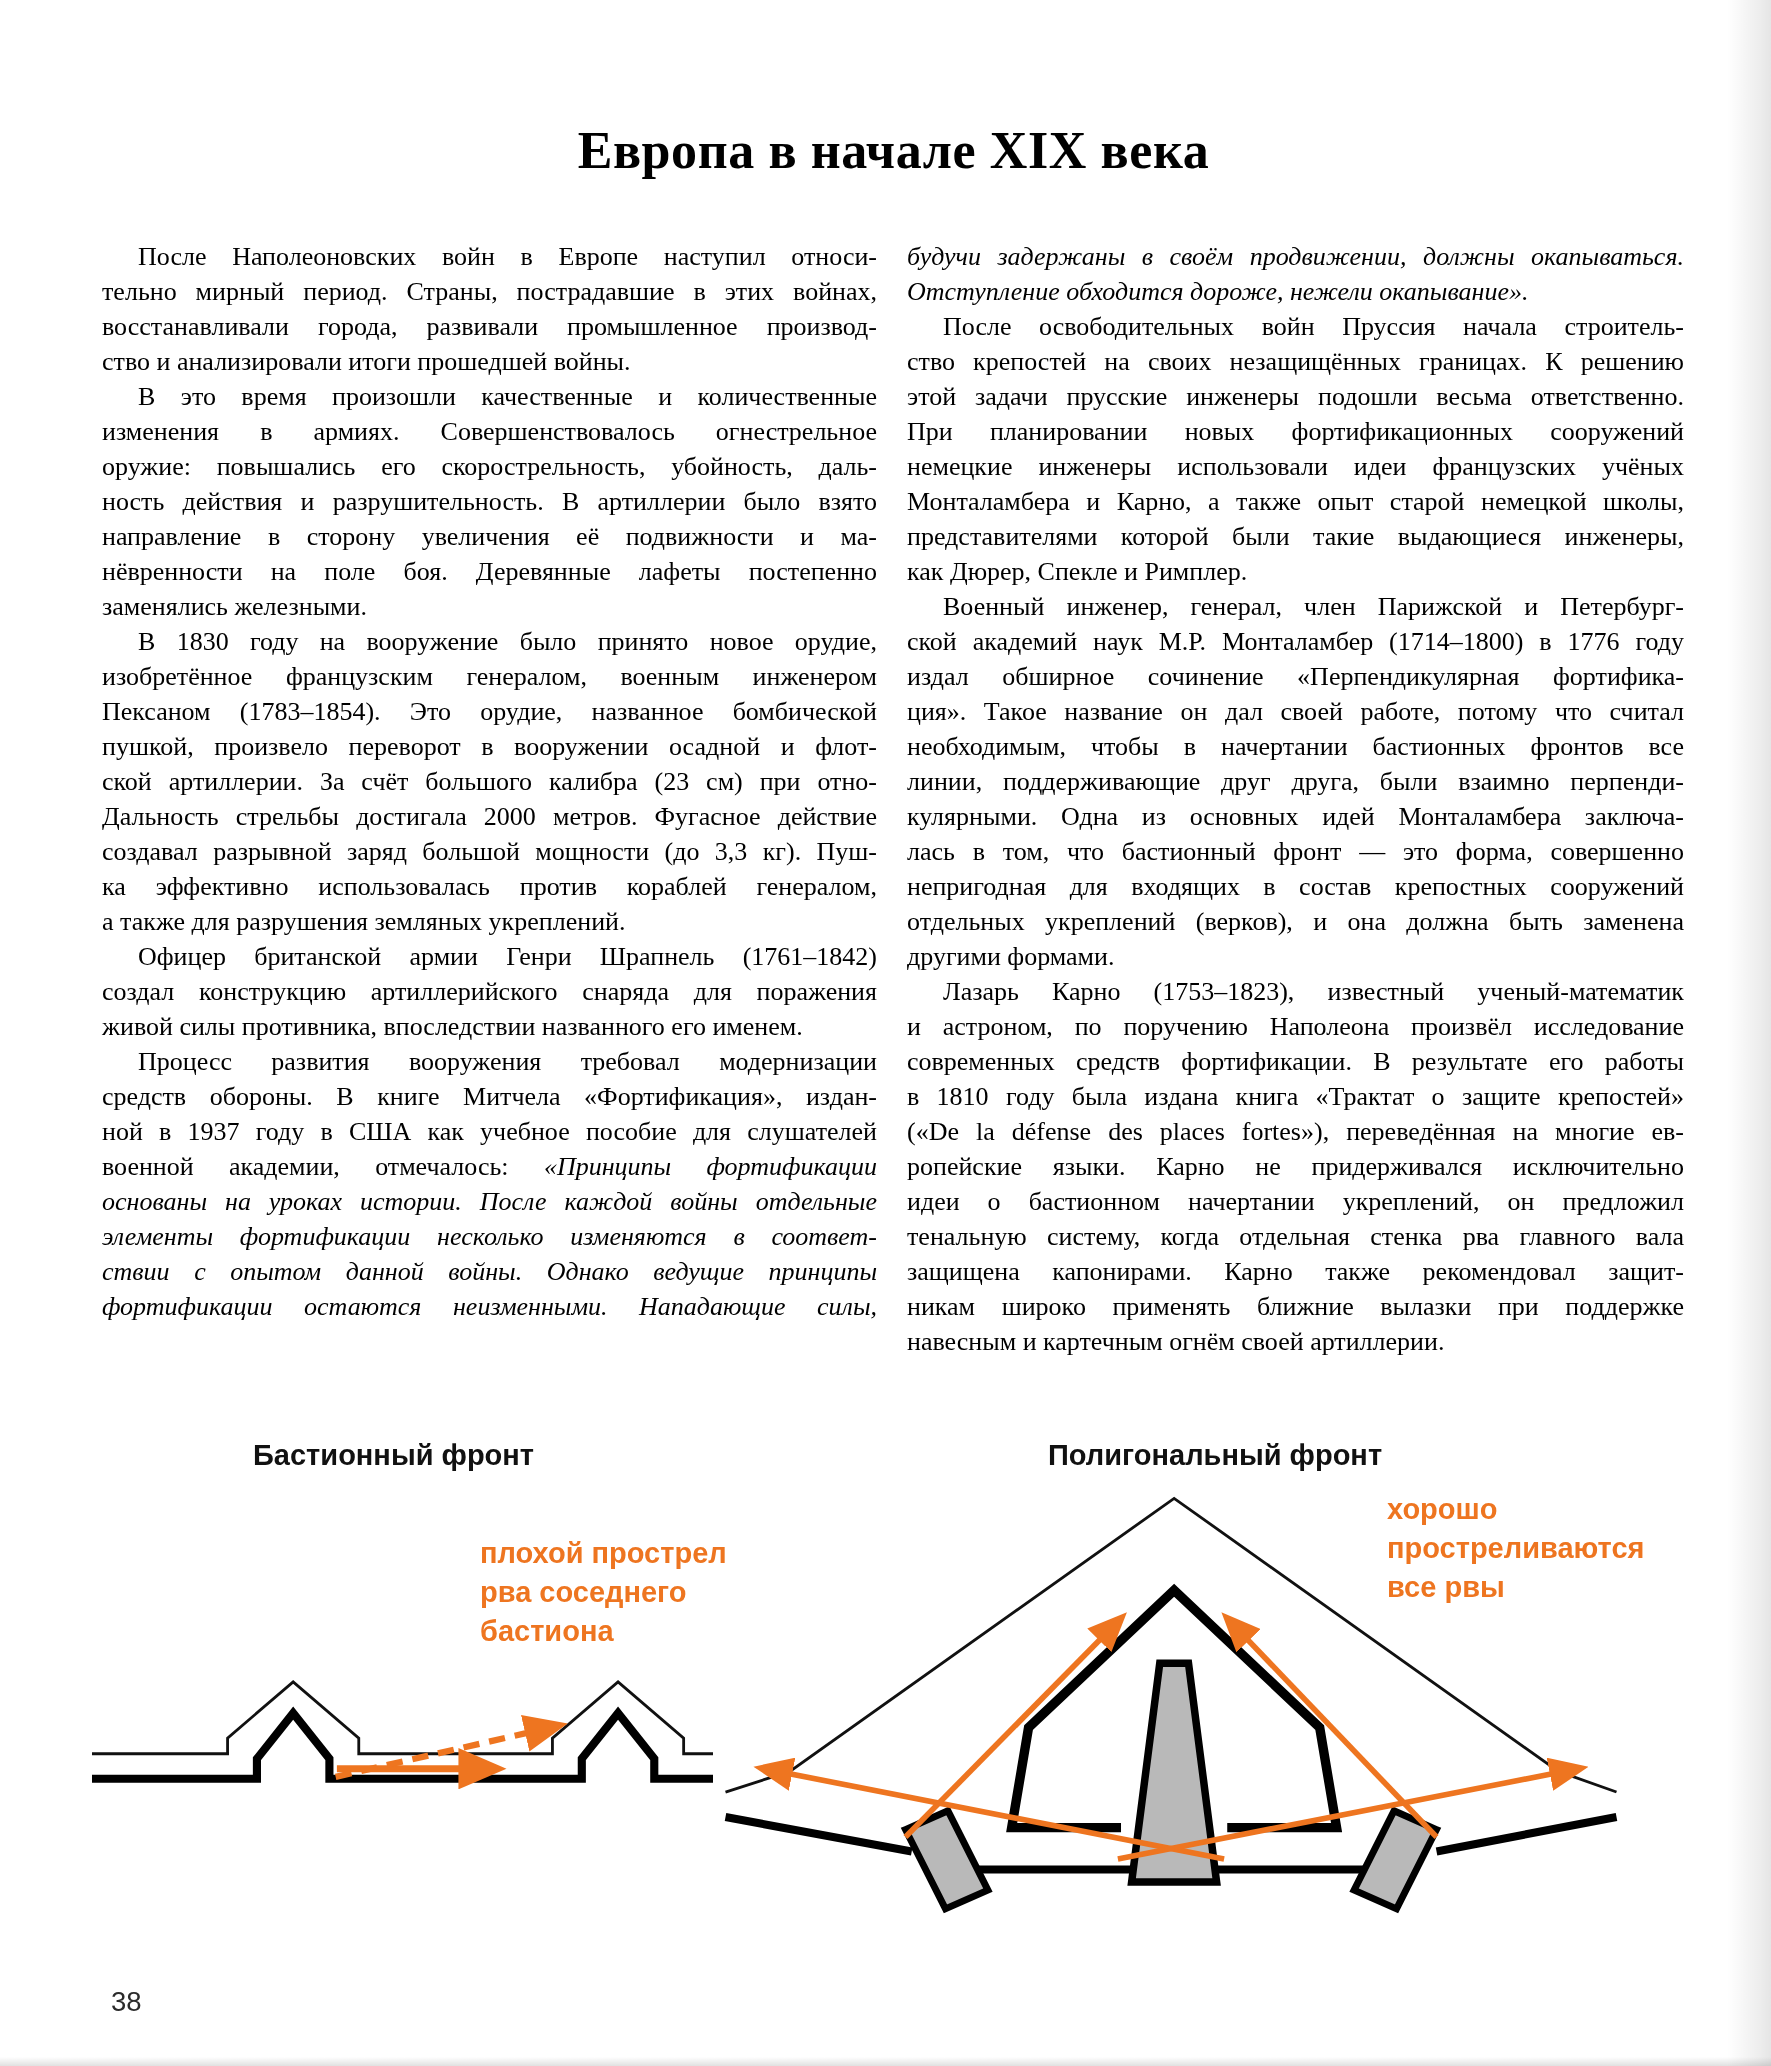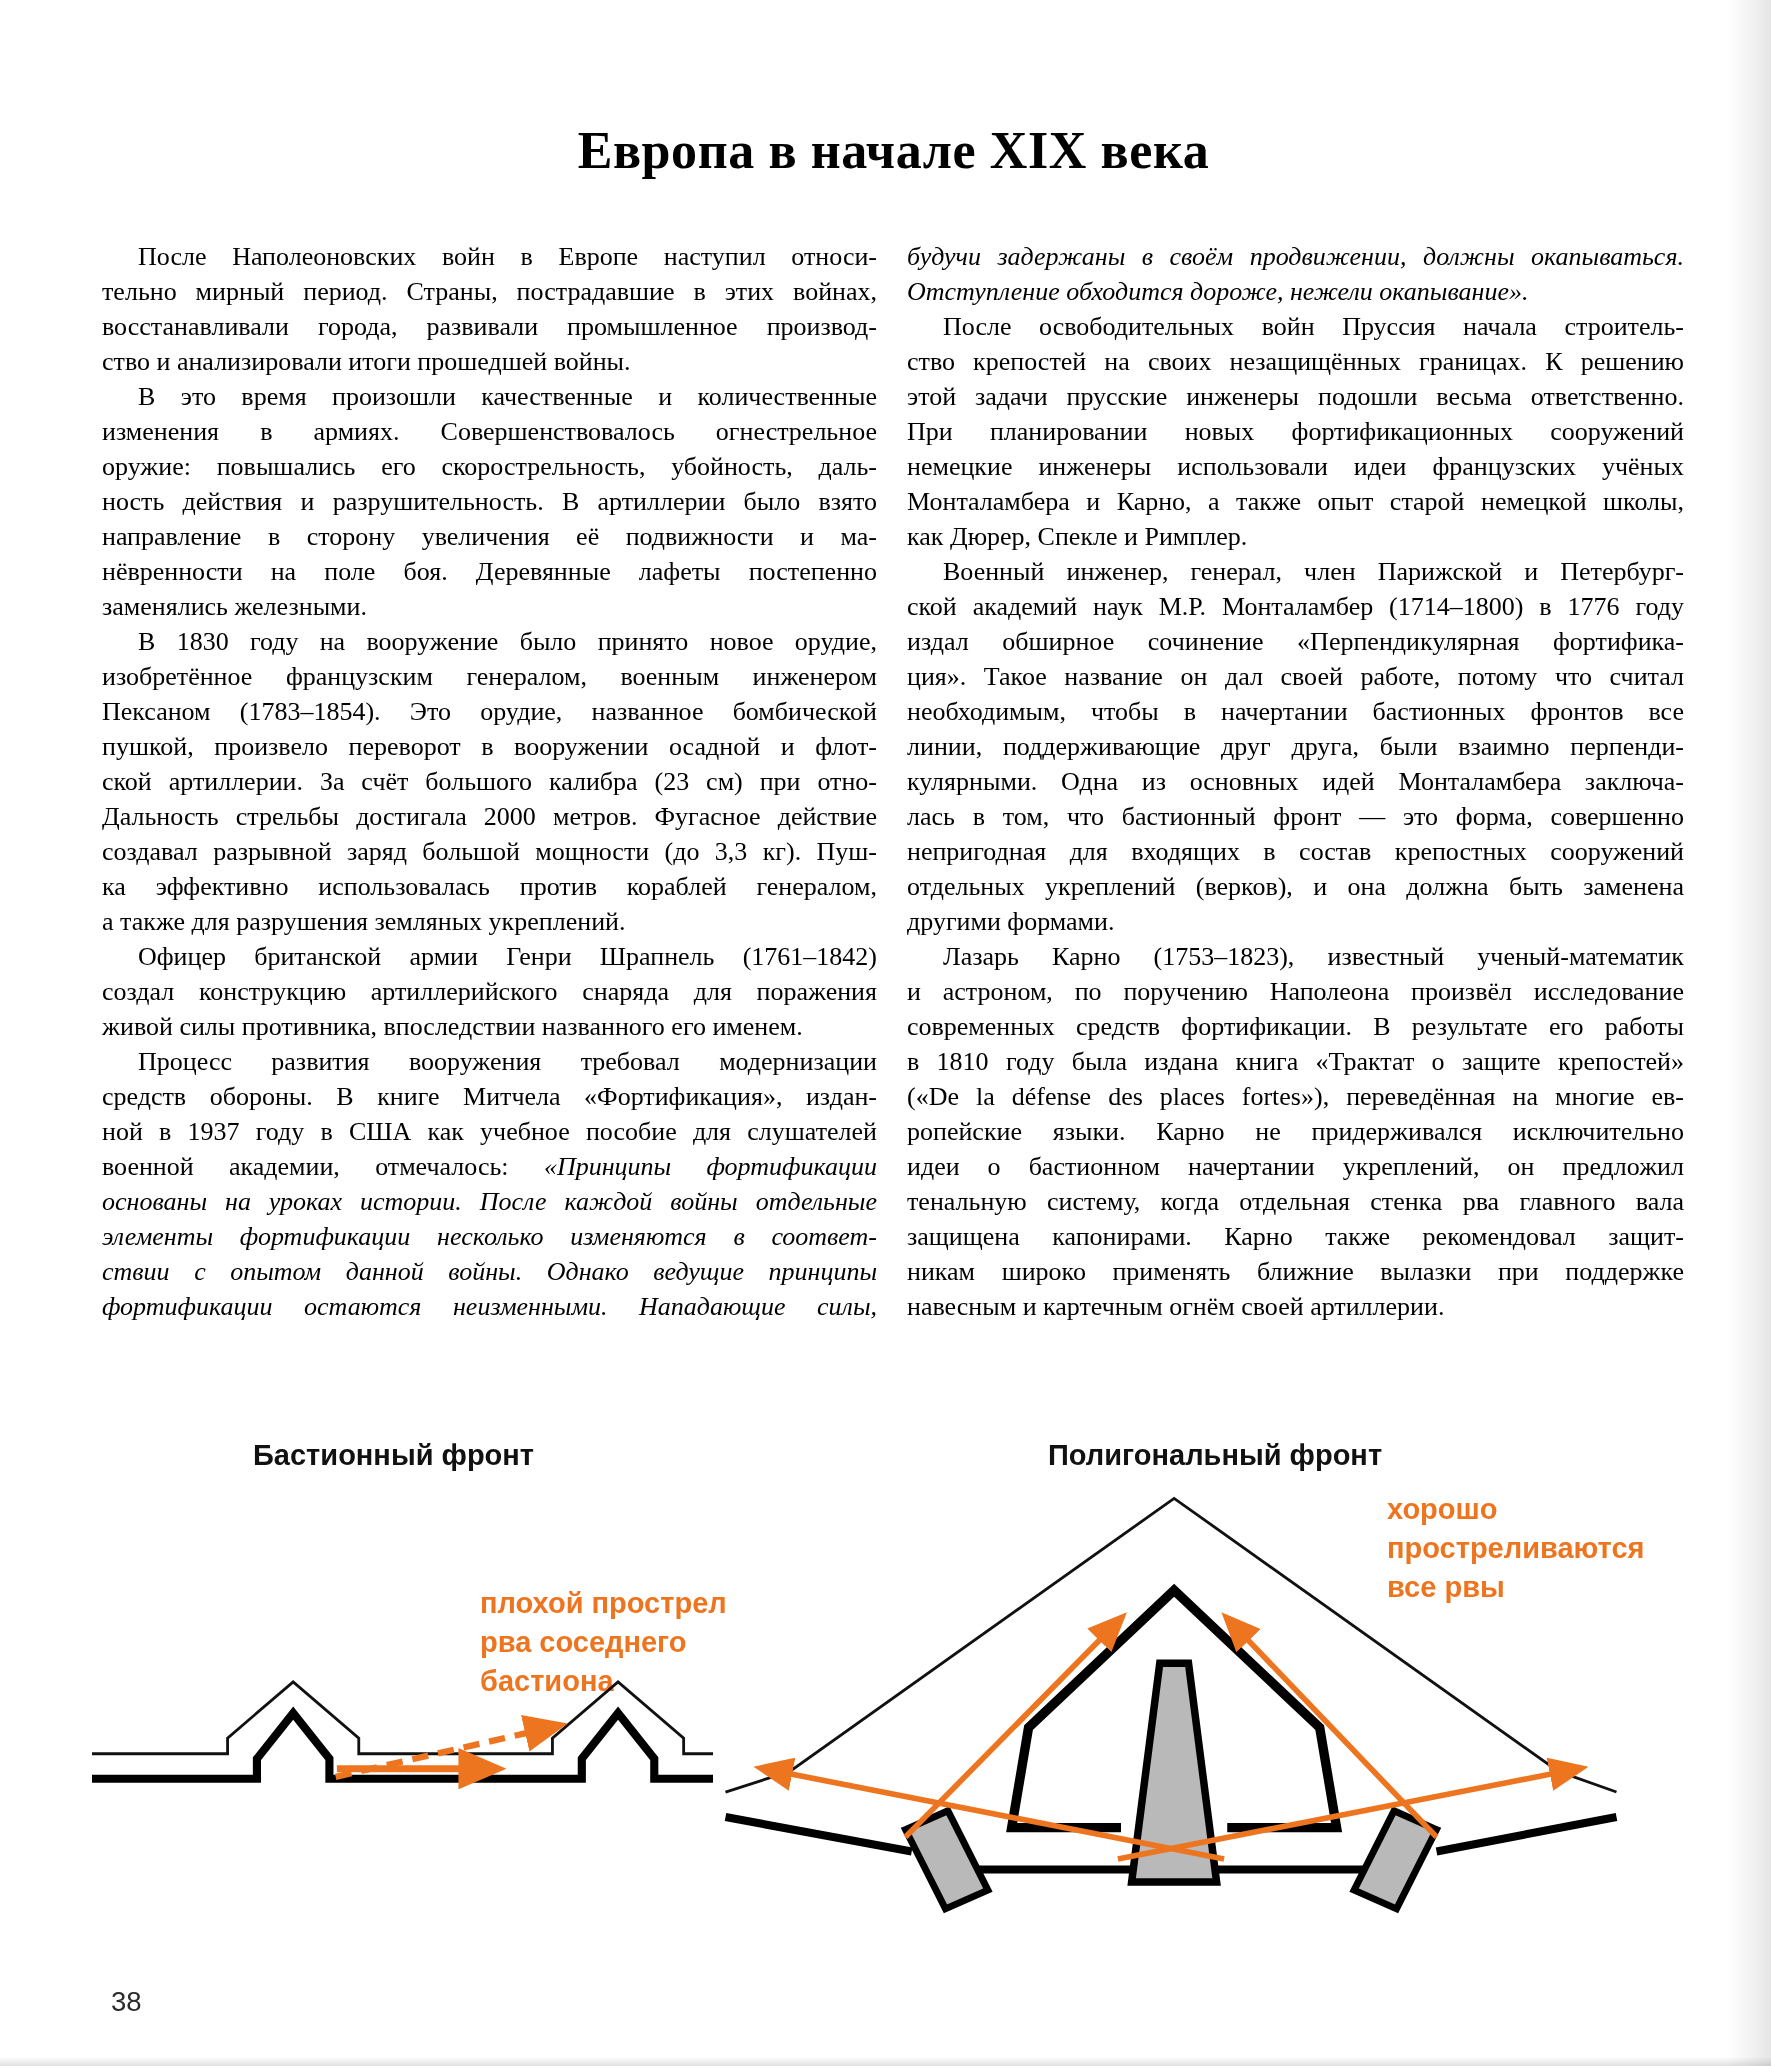--- a/index.html
+++ b/index.html
@@ -100,20 +100,21 @@
         <div class="ln"><span class="em">будучи задержаны в своём продвижении, должны окапываться.</span></div>
         <div class="ln last"><span class="em">Отступление обходится дороже, нежели окапывание».</span></div>
       </div>
       <div class="para indent">
         <div class="ln"><span>После освободительных войн Пруссия начала строитель-</span></div>
         <div class="ln"><span>ство крепостей на своих незащищённых границах. К решению</span></div>
         <div class="ln"><span>этой задачи прусские инженеры подошли весьма ответственно.</span></div>
         <div class="ln"><span>При планировании новых фортификационных сооружений</span></div>
         <div class="ln"><span>немецкие инженеры использовали идеи французских учёных</span></div>
         <div class="ln"><span>Монталамбера и Карно, а также опыт старой немецкой школы,</span></div>
+        <div class="ln"><span>представителями которой были такие выдающиеся инженеры,</span></div>
         <div class="ln last"><span>как Дюрер, Спекле и Римплер.</span></div>
       </div>
       <div class="para indent">
         <div class="ln"><span>Военный инженер, генерал, член Парижской и Петербург-</span></div>
         <div class="ln"><span>ской академий наук М.Р. Монталамбер (1714–1800) в 1776 году</span></div>
         <div class="ln"><span>издал обширное сочинение «Перпендикулярная фортифика-</span></div>
         <div class="ln"><span>ция». Такое название он дал своей работе, потому что считал</span></div>
         <div class="ln"><span>необходимым, чтобы в начертании бастионных фронтов все</span></div>
         <div class="ln"><span>линии, поддерживающие друг друга, были взаимно перпенди-</span></div>
         <div class="ln"><span>кулярными. Одна из основных идей Монталамбера заключа-</span></div>
@@ -133,21 +134,21 @@
         <div class="ln"><span>тенальную систему, когда отдельная стенка рва главного вала</span></div>
         <div class="ln"><span>защищена капонирами. Карно также рекомендовал защит-</span></div>
         <div class="ln"><span>никам широко применять ближние вылазки при поддержке</span></div>
         <div class="ln last"><span>навесным и картечным огнём своей артиллерии.</span></div>
       </div>
     </div>
 
   <div class="fig-label" style="left:253px; top:1439px;">Бастионный фронт</div>
   <div class="fig-label" style="left:1048px; top:1439px;">Полигональный фронт</div>
 
-  <div class="fig-note" style="left:480px; top:1584px; width:375px;">
+  <div class="fig-note" style="left:480px; top:1534px; width:375px;">
       <div>плохой прострел</div>
       <div>рва соседнего</div>
       <div>бастиона</div>
     </div>
   <div class="fig-note" style="left:1387px; top:1490px; width:375px;">
       <div>хорошо</div>
       <div>простреливаются</div>
       <div>все рвы</div>
     </div>
 

